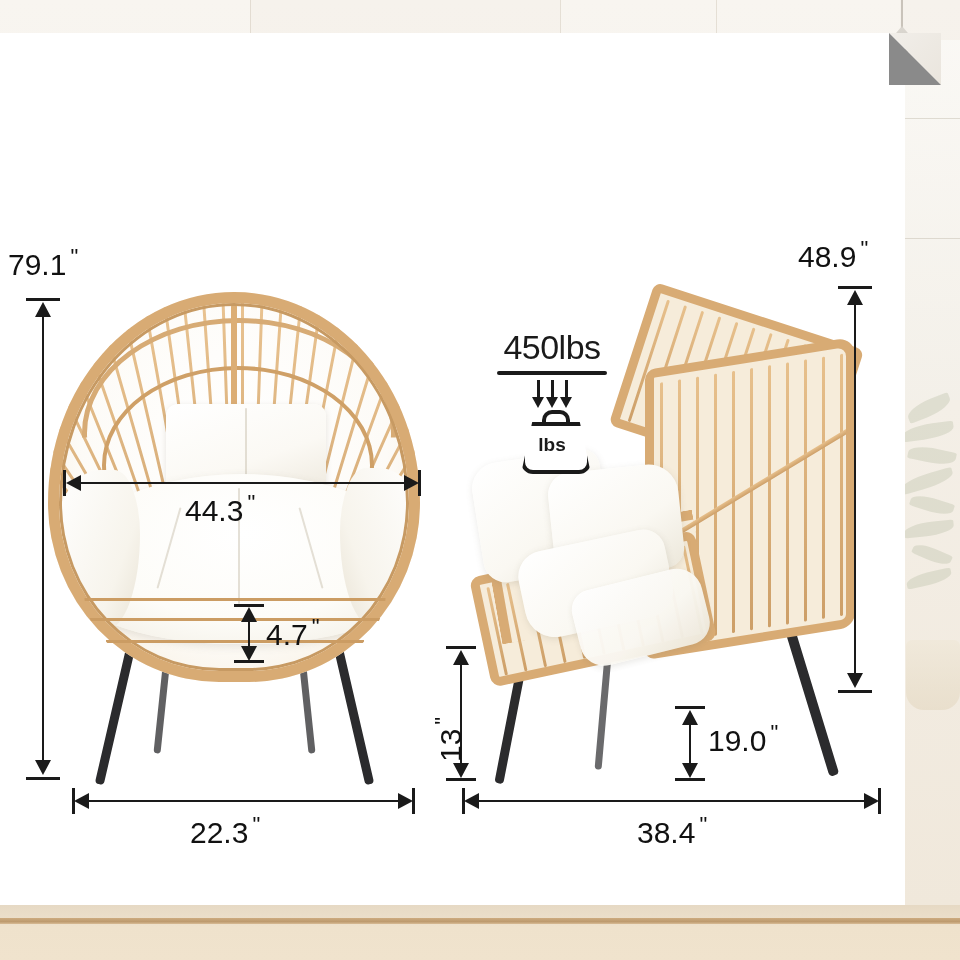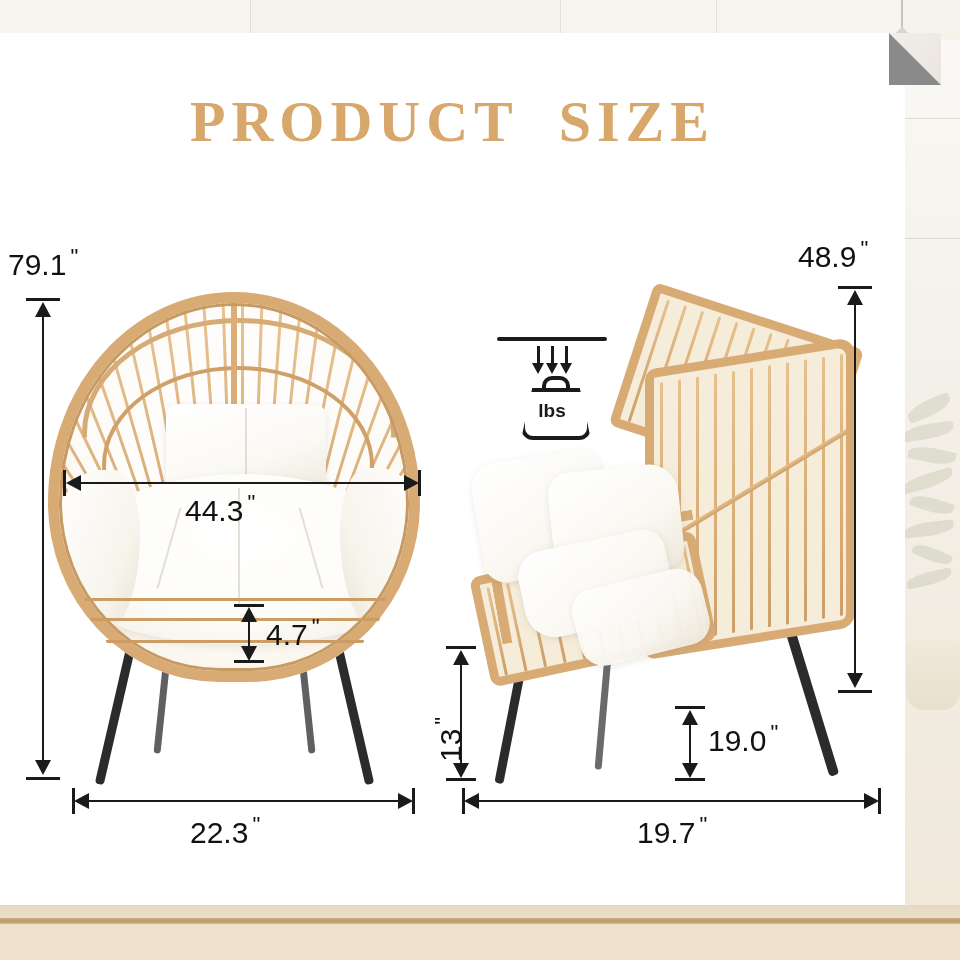--- a/index.html
+++ b/index.html
@@ -148,21 +148,20 @@
     </div>
     <div class="bg-pot"></div>
     <div class="bg-floor"></div>
     <div class="bg-floor-edge"></div>
   </div>
 
   <div class="card"></div>
   <div class="card-fold2"></div>
   <div class="card-fold"></div>
 
-  <div class="title">PRODUCT  SIZE</div>
 
   <div class="chair1">
 
     <div class="c1-leg" style="left:88px;top:348px;width:9px;height:148px;transform:rotate(13deg);transform-origin:top center;"></div>
     <div class="c1-leg" style="left:292px;top:348px;width:9px;height:148px;transform:rotate(-13deg);transform-origin:top center;"></div>
     <div class="c1-leg" style="left:126px;top:342px;width:7px;height:120px;transform:rotate(6deg);transform-origin:top center;opacity:.75;"></div>
     <div class="c1-leg" style="left:256px;top:342px;width:7px;height:120px;transform:rotate(-6deg);transform-origin:top center;opacity:.75;"></div>
 
     <div class="c1-shell">
       <div class="c1-spokes">
@@ -369,25 +368,26 @@
     </div>
   </div>
 
   <div>
     <div class="cap-v" style="left:462px;top:788px;height:26px;"></div>
     <div class="cap-v" style="left:878px;top:788px;height:26px;"></div>
     <div class="hline" style="left:468px;top:800px;width:406px;"></div>
     <div class="ar-lf" style="left:464px;top:793px;"></div>
     <div class="ar-rt" style="left:864px;top:793px;"></div>
     <div class="dim-label" style="left:637px;top:812px;">
-      <span>19.7</span><span class="q">"</span>
+      <span>38.4</span><span class="q">"</span>
     </div>
   </div>
 
   <div class="load">
+    <div class="load-val">450lbs</div>
     <div class="load-rule"></div>
     <div class="load-arrows">
       <span></span>
       <span></span>
       <span></span>
     </div>
     <div class="weight">
       <div class="weight-knob"></div>
       <div class="weight-body"></div>
       <div class="weight-txt">lbs</div>

